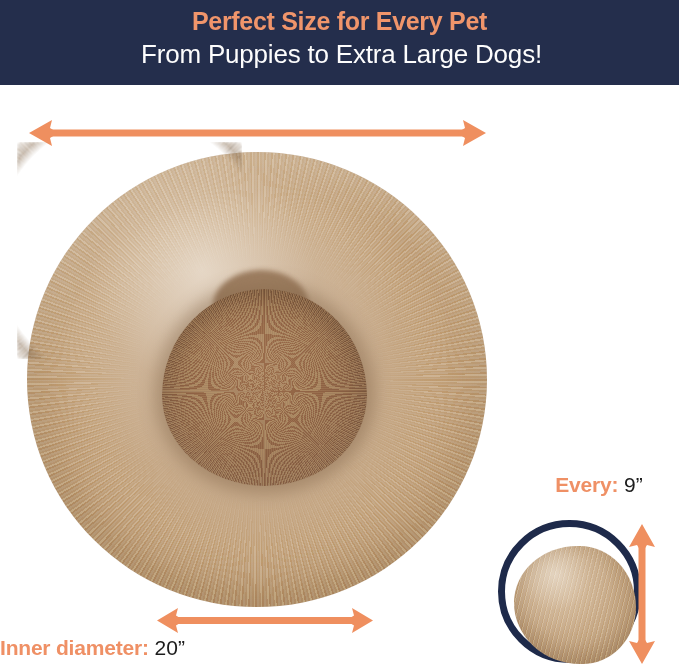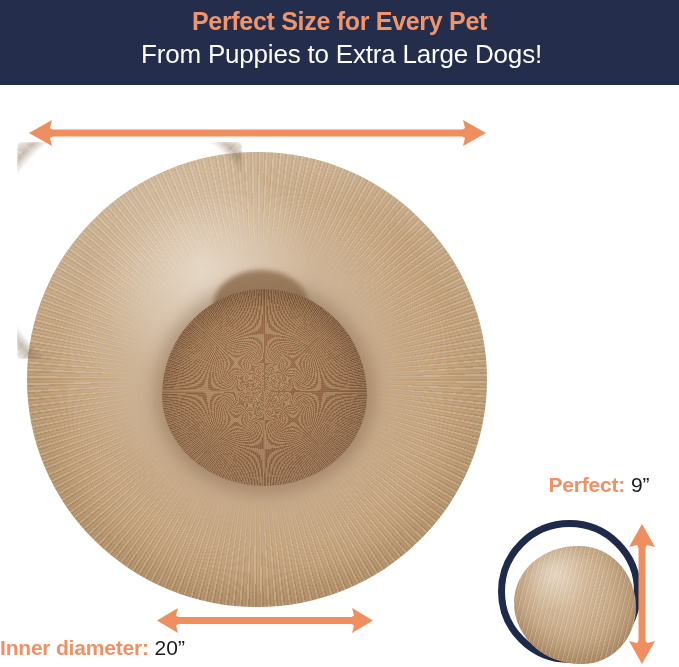--- a/index.html
+++ b/index.html
@@ -311,21 +311,21 @@
       <path d="M 197 2 L 218 14.5 L 197 27 L 199 19.5 L 191 14.5 L 199 9.5 Z" fill="#ef8f5f"></path>
     </svg>
   </div>
 
   <div class="dim-label" id="inner-label">
     <span class="lab">Inner diameter:</span>
     <span class="val">20”</span>
   </div>
 
   <div class="dim-label" id="height-label">
-    <span class="lab">Perfect:</span>
+    <span class="lab">Every:</span>
     <span class="val">9”</span>
   </div>
 
   <div id="bed-inset">
     <div class="inset-ring"></div>
     <div class="inset-fringe"></div>
     <div class="inset-bed">
       <div class="inset-strands"></div>
     </div>
   </div>

